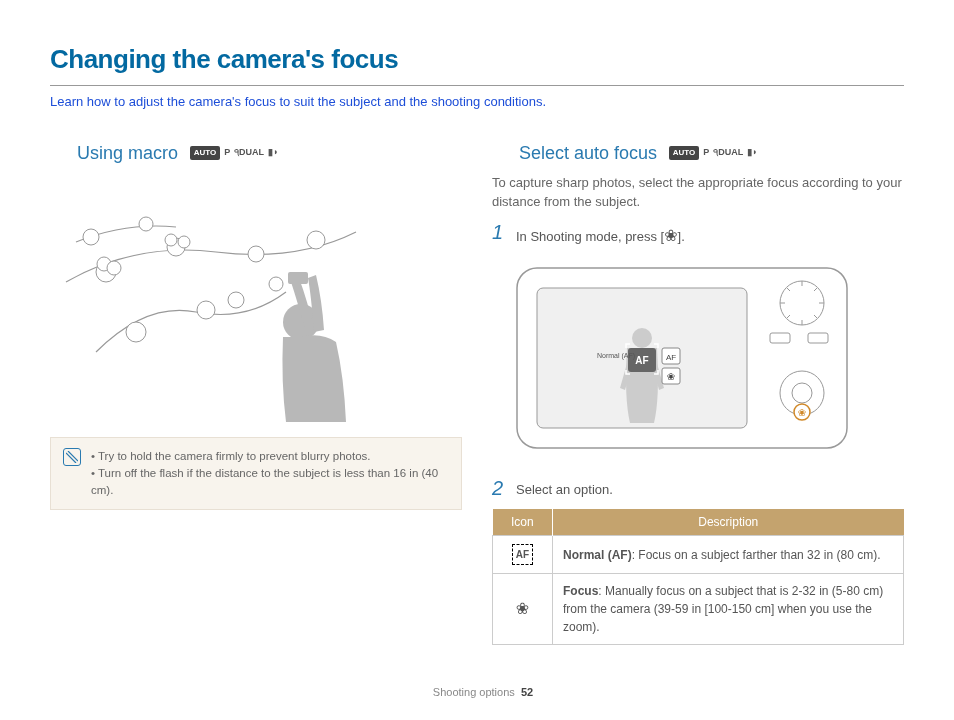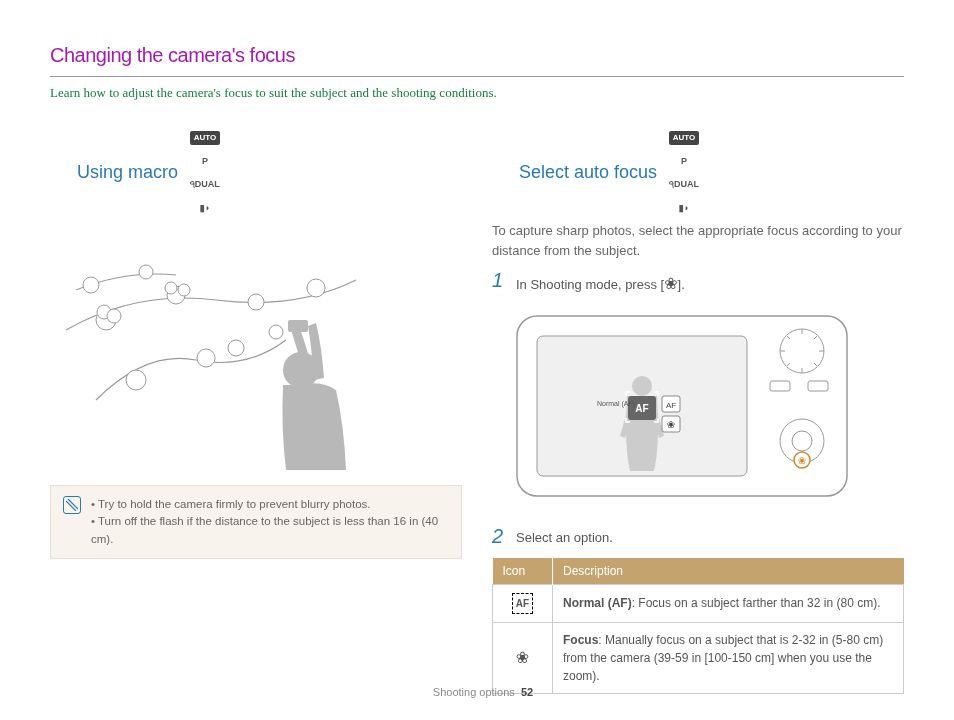--- a/index.html
+++ b/index.html
@@ -8,51 +8,50 @@
     background: #fff;
     width: 954px;
     height: 720px;
     padding: 40px 50px 20px 50px;
     color: #555;
     font-size: 13px;
     line-height: 1.5;
     position: relative;
   }
   h1 {
-    font-size: 20px;
-    font-weight: 400;
-    color: #a21caf;
+    font-size: 26px;
+    font-weight: 700;
+    color: #0369a1;
     margin-bottom: 6px;
     letter-spacing: -0.5px;
   }
   .title-underline {
     border-bottom: 1px solid #999;
     margin-bottom: 6px;
   }
-  .intro { font-size: 13px; color: #15803d; margin-bottom: 28px; font-family: Liberation Serif, serif; }
+  .intro { font-size: 13px; color: #1d4ed8; margin-bottom: 28px; }
   .columns { display: flex; gap: 30px; }
   .col { flex: 1; }
   h2 {
     font-size: 18px;
     font-weight: 400;
     color: #2a7ab0;
     display: inline-block;
     margin-right: 8px;
     vertical-align: middle;
     margin-left: 27px;
   }
   .mode-icons {
     display: inline-flex;
     align-items: center;
-    gap: 10px;
+    gap: 4px;
     vertical-align: middle;
     font-size: 9px;
     color: #555;
     font-weight: bold;
-    flex-direction: column;
   }
   .mode-badge {
     background: #444;
     color: #fff;
     padding: 1px 4px;
     border-radius: 2px;
     font-size: 8px;
   }
   .col p.desc { margin-top: 6px; color: #666; }
   .illustration {
@@ -100,21 +99,21 @@
   table.icon-table {
     width: 100%;
     border-collapse: collapse;
     font-size: 12px;
     margin-top: 6px;
   }
   table.icon-table th {
     background: #c4a36e;
     color: #fff;
     font-weight: 400;
-    text-align: left;
+    text-align: center;
     padding: 4px 10px;
     font-size: 12px;
   }
   table.icon-table th:first-child { width: 60px; border-right: 1px solid #fff; }
   table.icon-table td {
     border: 1px solid #ccc;
     padding: 8px 10px;
     vertical-align: middle;
   }
   table.icon-table td:first-child { text-align: center; width: 60px; }

